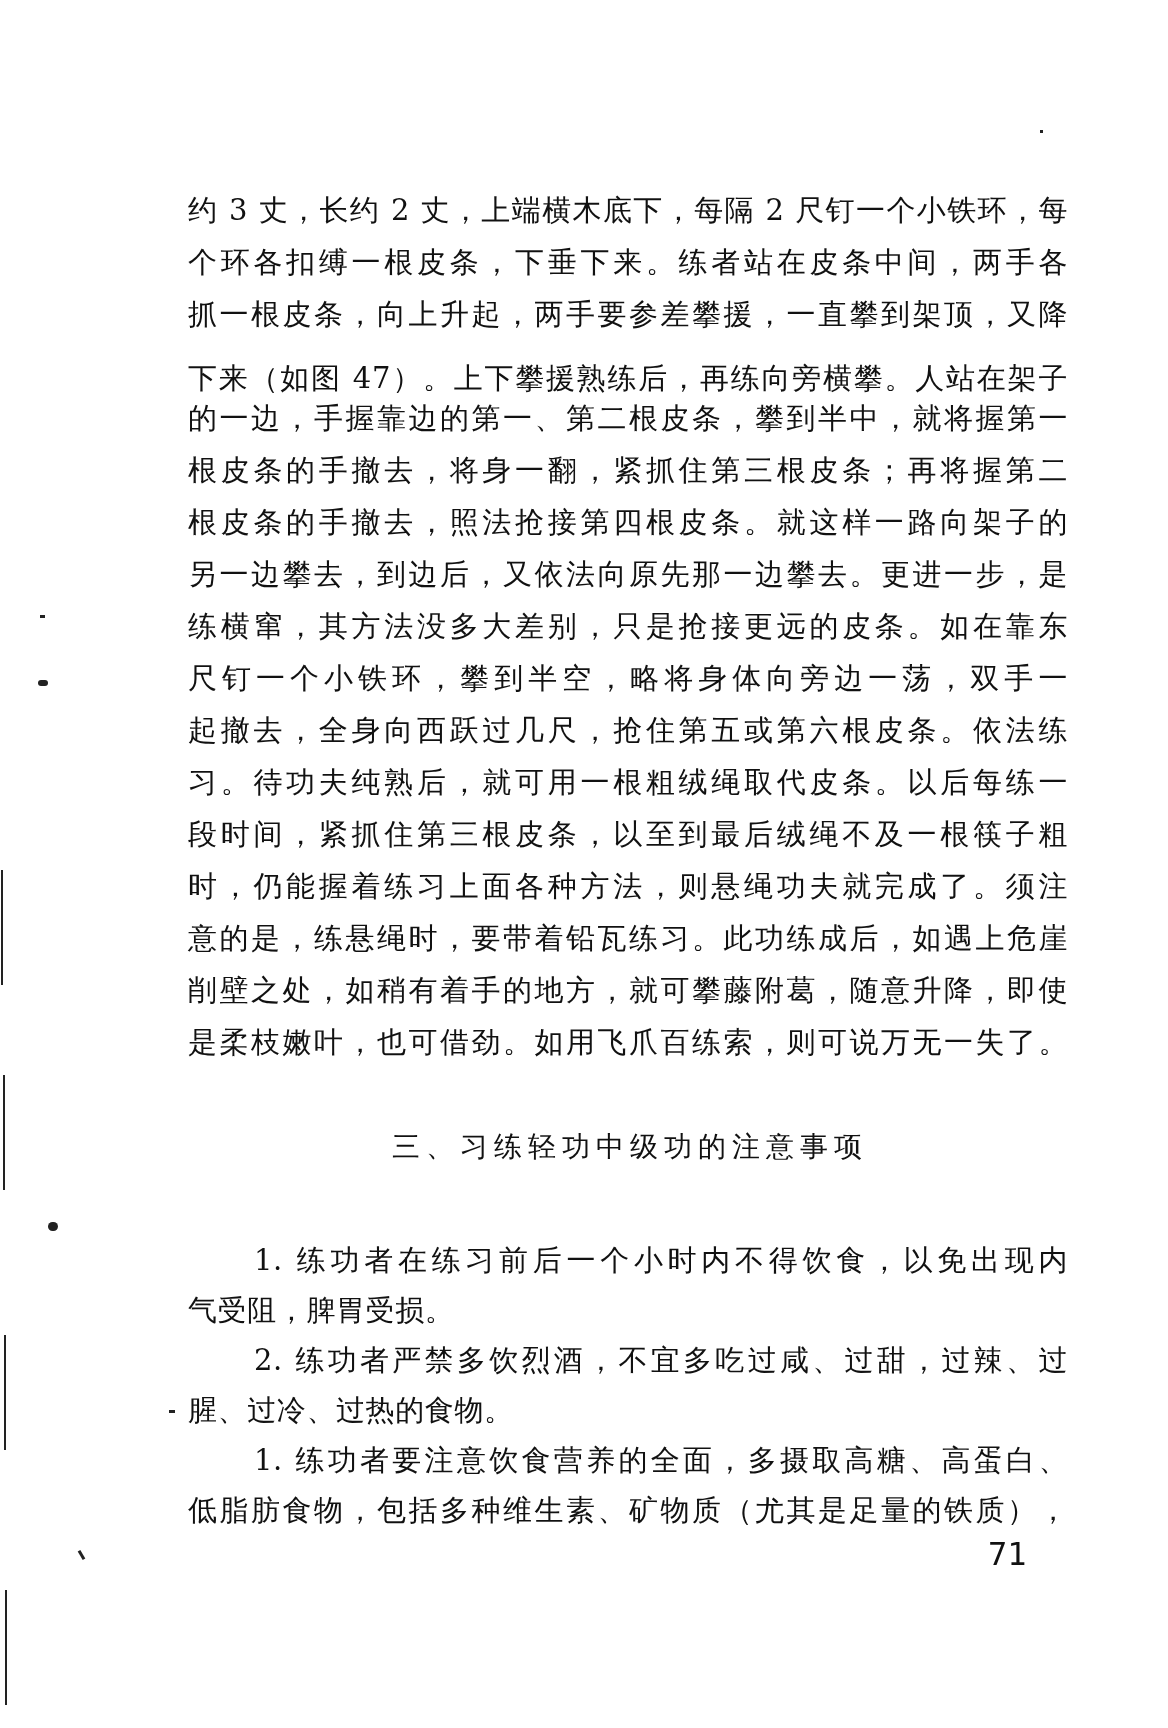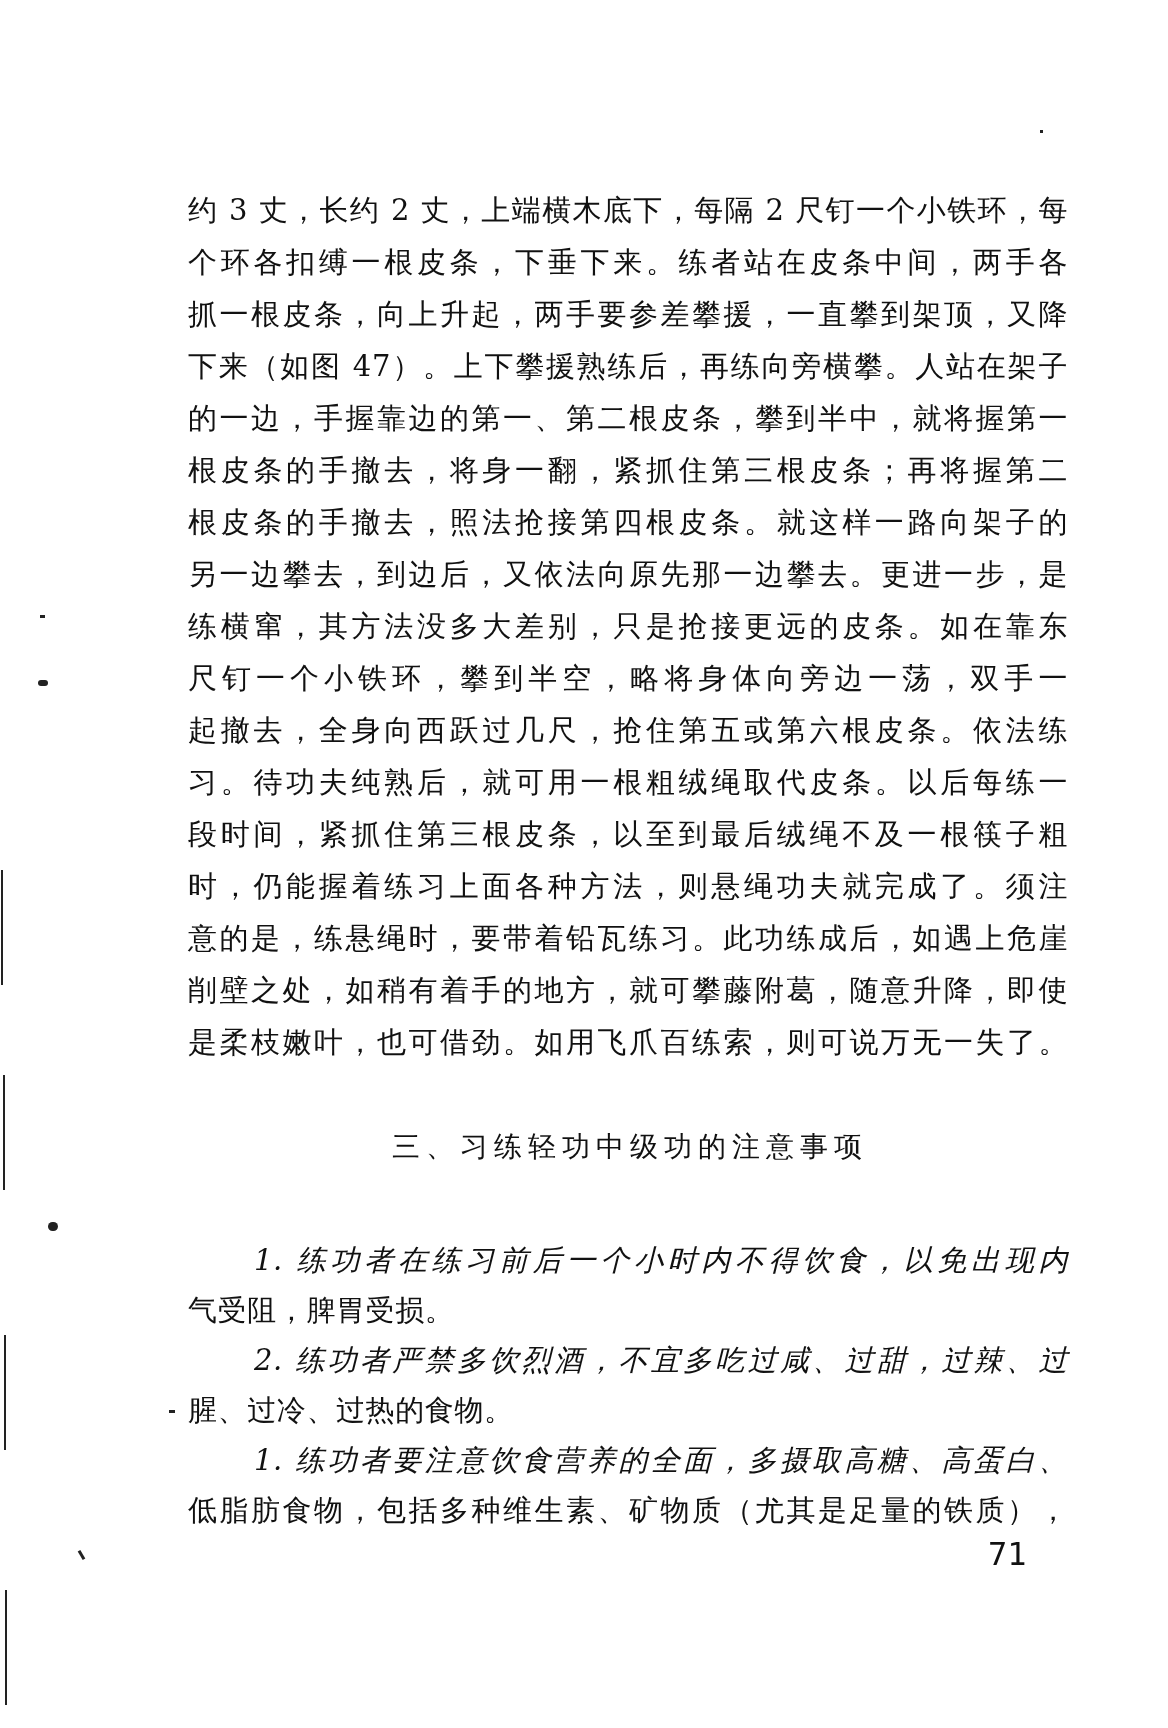--- a/index.html
+++ b/index.html
@@ -3,38 +3,38 @@
 <meta charset="utf-8">
 <style>
   html, body { margin: 0; padding: 0; background: #ffffff; }
   body { width: 1168px; height: 1728px; position: relative; overflow: hidden;
          font-family: "DejaVu Serif", "Liberation Serif", serif; color: #111; }
   .page { position: absolute; left: 0; top: 0; width: 1168px; height: 1215px; }
   .line { position: absolute; left: 188px; width: 880px; height: 40px;
           font-size: 29px; line-height: 40px; white-space: nowrap;
           letter-spacing: 0.6px; text-align: justify; text-align-last: justify; }
   .line.last { text-align-last: left; }
-  .line.indent { left: 254px; width: 814px; font-style: italic; }
+  .line.indent { left: 254px; width: 814px; }
   .heading { position: absolute; left: 320px; width: 620px; top: 1124px;
              font-size: 28px; line-height: 46px; letter-spacing: 6px;
              white-space: nowrap; text-align: center; }
   .pagenum { position: absolute; left: 988px; top: 1538px; font-size: 32px;
              line-height: 32px; font-family: "DejaVu Sans Mono", monospace; }
   .mark { position: absolute; background: #222; }
 </style>
 </head>
 <body>
 
 <div class="page">
 
   <div>
     <div class="line" style="top:190px">约 3 丈，长约 2 丈，上端横木底下，每隔 2 尺钉一个小铁环，每</div>
     <div class="line" style="top:242px">个环各扣缚一根皮条，下垂下来。练者站在皮条中间，两手各</div>
     <div class="line" style="top:294px">抓一根皮条，向上升起，两手要参差攀援，一直攀到架顶，又降</div>
-    <div class="line" style="top:346px">下来（如图 47）。上下攀援熟练后，再练向旁横攀。人站在架子</div>
+    <div class="line" style="top:358px">下来（如图 47）。上下攀援熟练后，再练向旁横攀。人站在架子</div>
     <div class="line" style="top:398px">的一边，手握靠边的第一、第二根皮条，攀到半中，就将握第一</div>
     <div class="line" style="top:450px">根皮条的手撤去，将身一翻，紧抓住第三根皮条；再将握第二</div>
     <div class="line" style="top:502px">根皮条的手撤去，照法抢接第四根皮条。就这样一路向架子的</div>
     <div class="line" style="top:554px">另一边攀去，到边后，又依法向原先那一边攀去。更进一步，是</div>
     <div class="line" style="top:606px">练横窜，其方法没多大差别，只是抢接更远的皮条。如在靠东</div>
     <div class="line" style="top:658px">尺钉一个小铁环，攀到半空，略将身体向旁边一荡，双手一</div>
     <div class="line" style="top:710px">起撤去，全身向西跃过几尺，抢住第五或第六根皮条。依法练</div>
     <div class="line" style="top:762px">习。待功夫纯熟后，就可用一根粗绒绳取代皮条。以后每练一</div>
     <div class="line" style="top:814px">段时间，紧抓住第三根皮条，以至到最后绒绳不及一根筷子粗</div>
     <div class="line" style="top:866px">时，仍能握着练习上面各种方法，则悬绳功夫就完成了。须注</div>

